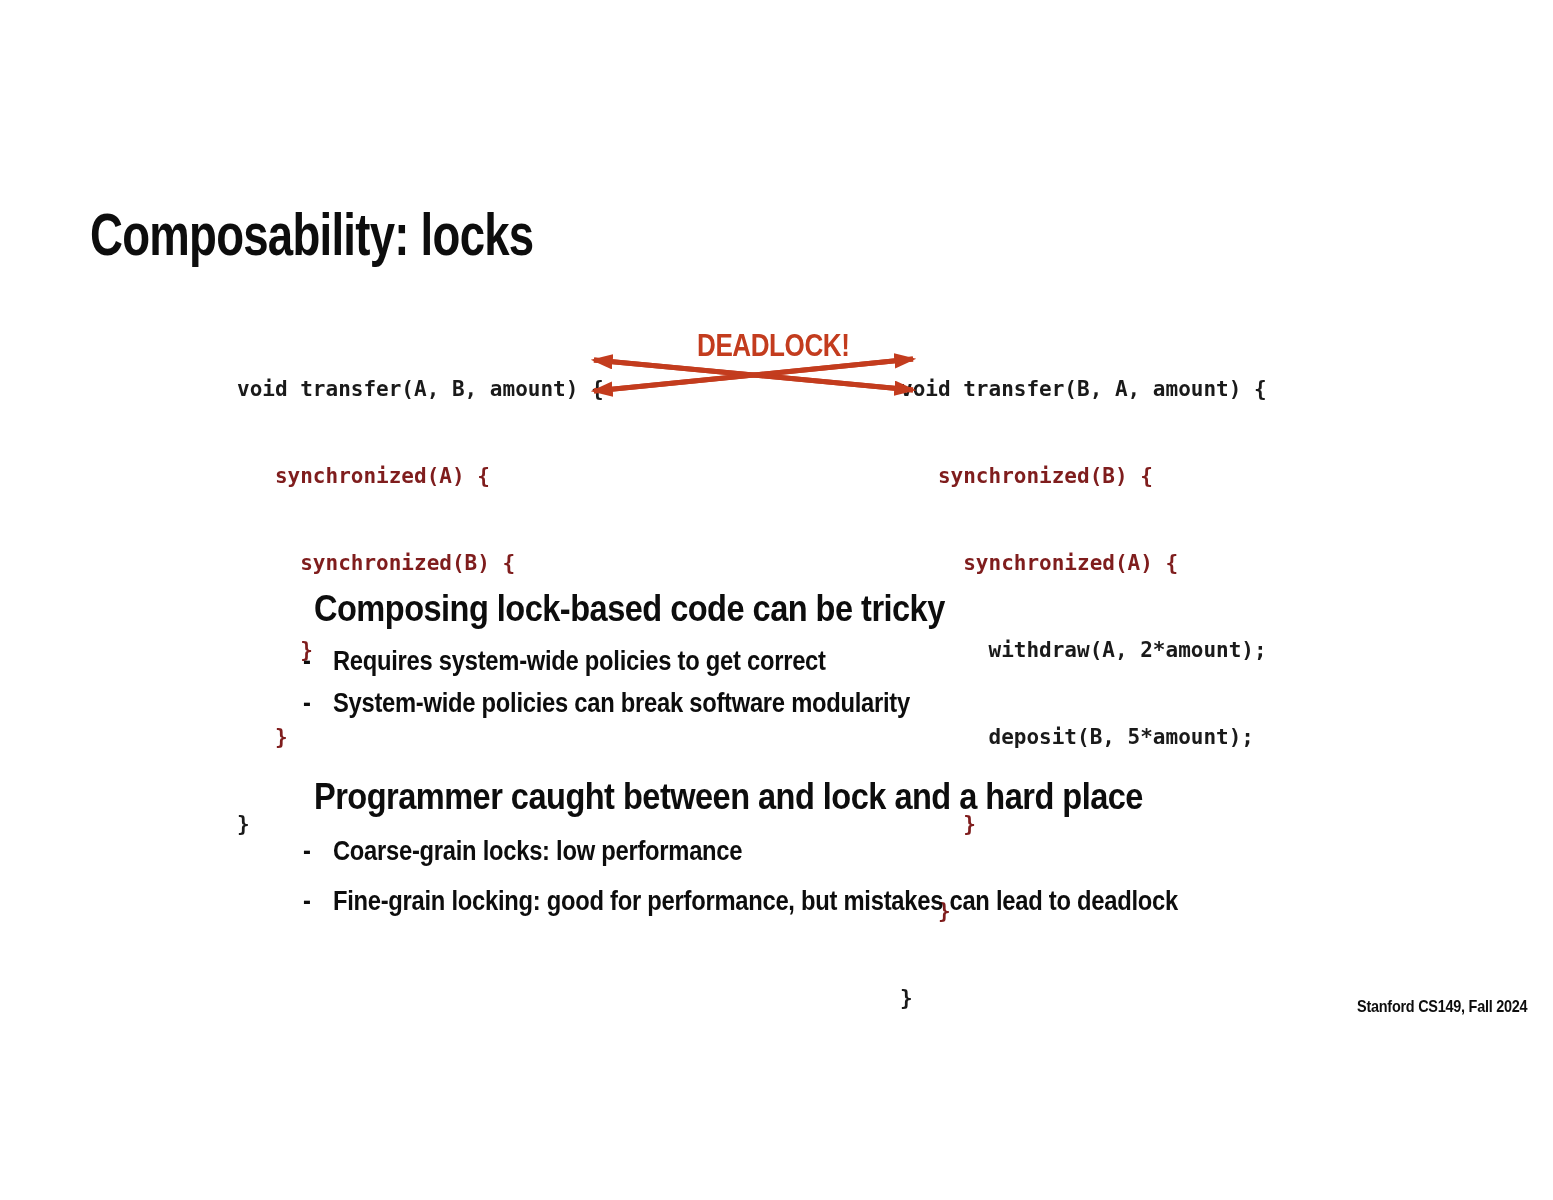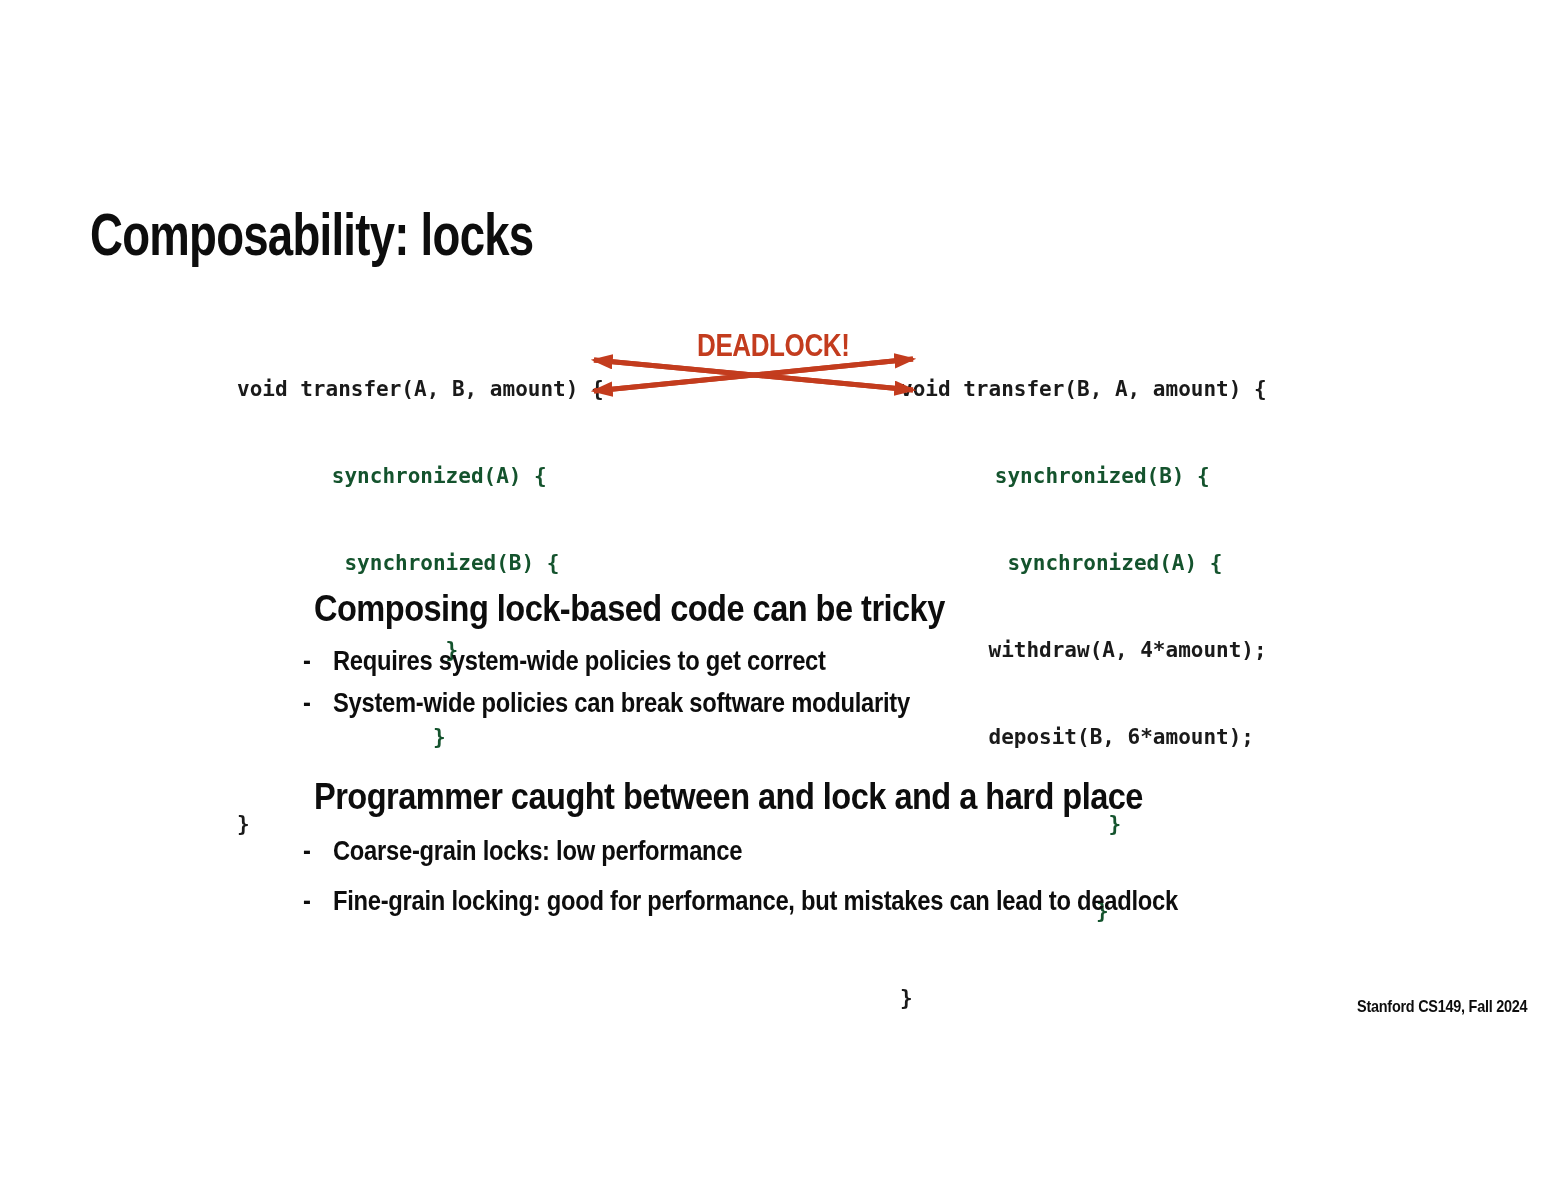--- a/index.html
+++ b/index.html
@@ -33,21 +33,21 @@
     top: 317px;
     font-family: "DejaVu Sans Mono", monospace;
     font-weight: bold;
     font-size: 21px;
     line-height: 29px;
     white-space: pre;
     color: #1a1a1a;
   }
   .codeblock.left  { left: 237px; }
   .codeblock.right { left: 900px; }
-  .codeline.red { color: #14532d; text-align: center; }
+  .codeline.red { color: #7f1d1d; }
 
   
   .arrows {
     position: absolute;
     left: 0; top: 0;
     width: 1553px; height: 1200px;
     pointer-events: none;
   }
   .arrows line { stroke: #c33c1e; stroke-width: 5; }
 
@@ -118,22 +118,22 @@
     <div class="codeline red">     synchronized(B) {</div>
     <div class="codeline red">     }</div>
     <div class="codeline red">   }</div>
     <div class="codeline">}</div>
   </div>
 
   <div class="codeblock right">
     <div class="codeline">void transfer(B, A, amount) {</div>
     <div class="codeline red">   synchronized(B) {</div>
     <div class="codeline red">     synchronized(A) {</div>
-    <div class="codeline">       withdraw(A, 4*amount);</div>
-    <div class="codeline">       deposit(B, 6*amount);</div>
+    <div class="codeline">       withdraw(A, 2*amount);</div>
+    <div class="codeline">       deposit(B, 5*amount);</div>
     <div class="codeline red">     }</div>
     <div class="codeline red">   }</div>
     <div class="codeline">}</div>
   </div>
 
   <svg class="arrows" viewBox="0 0 1553 1200" xmlns="http://www.w3.org/2000/svg" aria-hidden="true">
     <defs>
       <marker id="ah" viewBox="0 0 10 7" refX="8.5" refY="3.5" markerWidth="4.4" markerHeight="3.1" orient="auto" markerUnits="strokeWidth">
         <path d="M0,0 L10,3.5 L0,7 Z" fill="#c33c1e"></path>
       </marker>

